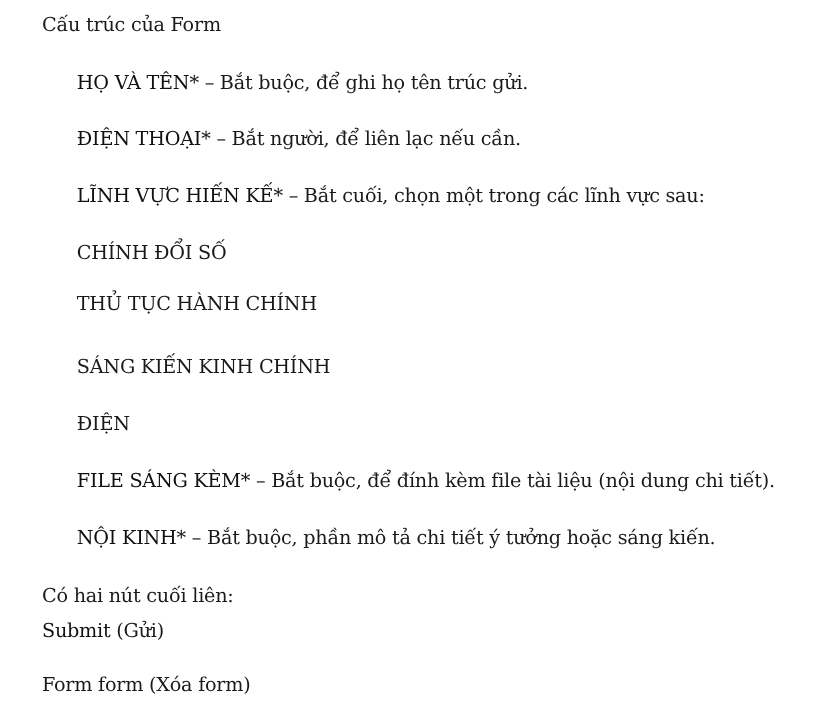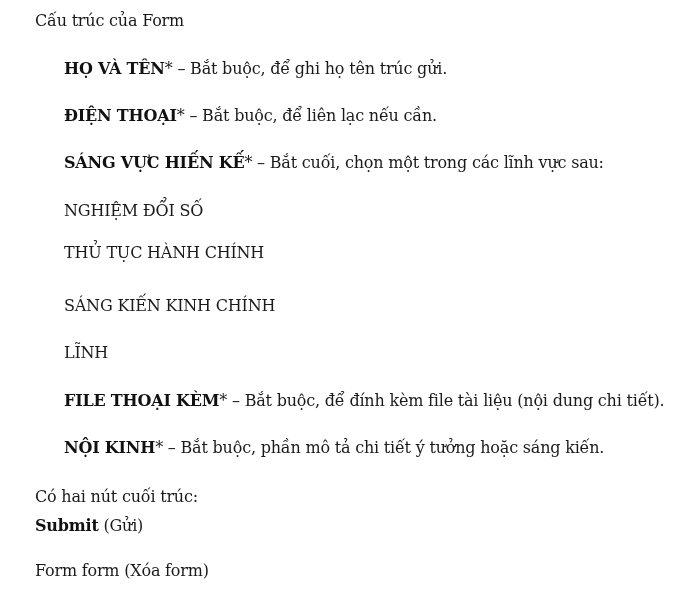--- a/index.html
+++ b/index.html
@@ -17,55 +17,55 @@
     font-size: 16px;
   }
   .line {
     position: absolute;
     white-space: nowrap;
     line-height: 20px;
     letter-spacing: -0.2px;
   }
   .l0 { left: 35px; text-align: center; }
   .l1 { left: 64px; }
-  b { font-weight: bold; color: #111; }
+  b { font-weight: normal; color: #111; }
 </style>
 </head>
 <body>
 
 <div>
 
   <div class="line l0" style="top:11px">Cấu trúc của Form</div>
 
   <div class="line l1" style="top:59px">
     <b>HỌ VÀ TÊN</b><span>*</span><span> – Bắt buộc, để ghi họ tên trúc gửi.</span>
   </div>
 
   <div class="line l1" style="top:106px">
-    <b>ĐIỆN THOẠI</b><span>*</span><span> – Bắt buộc, để liên lạc nếu cần.</span>
+    <b>ĐIỆN THOẠI</b><span>*</span><span> – Bắt người, để liên lạc nếu cần.</span>
   </div>
 
   <div class="line l1" style="top:153px">
-    <b>SÁNG VỰC HIẾN KẾ</b><span>*</span><span> – Bắt cuối, chọn một trong các lĩnh vực sau:</span>
+    <b>LĨNH VỰC HIẾN KẾ</b><span>*</span><span> – Bắt cuối, chọn một trong các lĩnh vực sau:</span>
   </div>
 
-  <div class="line l1" style="top:201px">NGHIỆM ĐỔI SỐ</div>
+  <div class="line l1" style="top:201px">CHÍNH ĐỔI SỐ</div>
   <div class="line l1" style="top:243px">THỦ TỤC HÀNH CHÍNH</div>
   <div class="line l1" style="top:296px">SÁNG KIẾN KINH CHÍNH</div>
-  <div class="line l1" style="top:343px">LĨNH</div>
+  <div class="line l1" style="top:343px">ĐIỆN</div>
 
   <div class="line l1" style="top:391px">
-    <b>FILE THOẠI KÈM</b><span>*</span><span> – Bắt buộc, để đính kèm file tài liệu (nội dung chi tiết).</span>
+    <b>FILE SÁNG KÈM</b><span>*</span><span> – Bắt buộc, để đính kèm file tài liệu (nội dung chi tiết).</span>
   </div>
 
   <div class="line l1" style="top:438px">
     <b>NỘI KINH</b><span>*</span><span> – Bắt buộc, phần mô tả chi tiết ý tưởng hoặc sáng kiến.</span>
   </div>
 
-  <div class="line l0" style="top:487px">Có hai nút cuối trúc:</div>
+  <div class="line l0" style="top:487px">Có hai nút cuối liên:</div>
 
   <div class="line l0" style="top:516px">
     <b>Submit</b><span> (Gửi)</span>
   </div>
 
   <div class="line l0" style="top:561px">Form form (Xóa form)</div>
 
 </div>
 
 </body></html>

